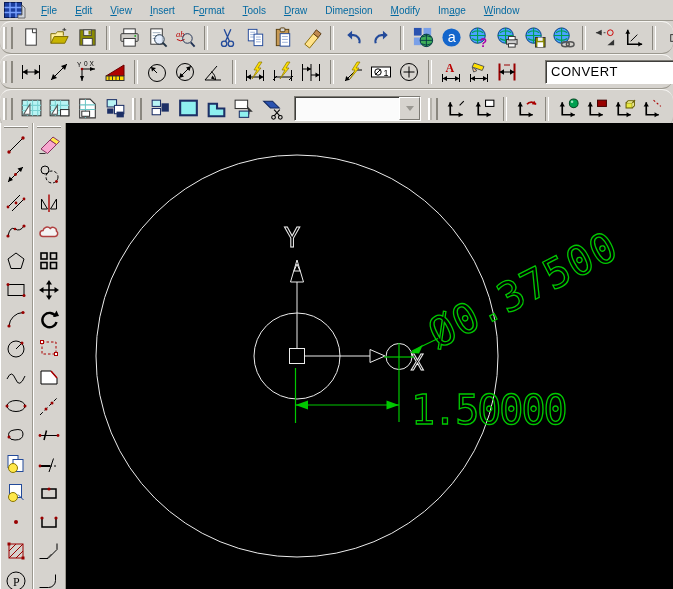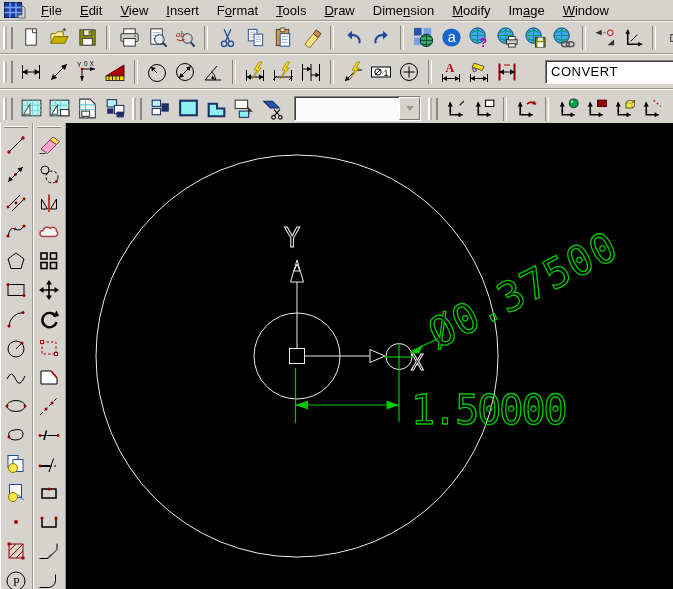--- a/index.html
+++ b/index.html
@@ -5,25 +5,25 @@
   html,body{margin:0;padding:0;}
   body{
     width:673px;height:589px;overflow:hidden;position:relative;
     background:#d6d3ce;font-family:"Liberation Sans",sans-serif;
     -webkit-font-smoothing:none;
   }
   
   .menubar{height:20px;display:flex;align-items:center;background:#d6d3ce;
     border-bottom:1px solid #9b988f;padding-left:2px;}
   .appicon{width:22px;height:17px;margin:0 6px 0 2px;flex:0 0 auto;}
-  .menuitem{font-size:13px;color:#000000;padding:1px 9px;cursor:default;white-space:nowrap;}
+  .menuitem{font-size:10px;color:#0369a1;padding:1px 9px;cursor:default;white-space:nowrap;}
   .menuitem u{text-decoration:underline;}
   
   .tbrow{display:flex;align-items:center;background:#d6d3ce;
-    border-top:1px solid #f7f6f3;border-bottom:1px solid #9b988f;}
+    border-top:1px solid #f7f6f3;border-bottom:1px solid #9b988f;border-radius:11px;}
   #row1{height:31px;}
   #row2{height:33px;}
   #row3{height:37px;}
   .grip{width:6px;height:22px;margin:0 4px 0 3px;flex:0 0 auto;
     border-left:2px solid #fff;border-right:2px solid #8a877f;
     box-shadow:inset 2px 0 0 #b5b2ab;}
   .pgrip{width:24px;height:4px;margin:3px auto 2px auto;
     border-top:1px solid #fff;border-bottom:1px solid #8a877f;background:#d6d3ce;}
   .tbsep{width:2px;height:24px;margin:0 5px;flex:0 0 auto;
     border-left:1px solid #8a877f;border-right:1px solid #fff;}

